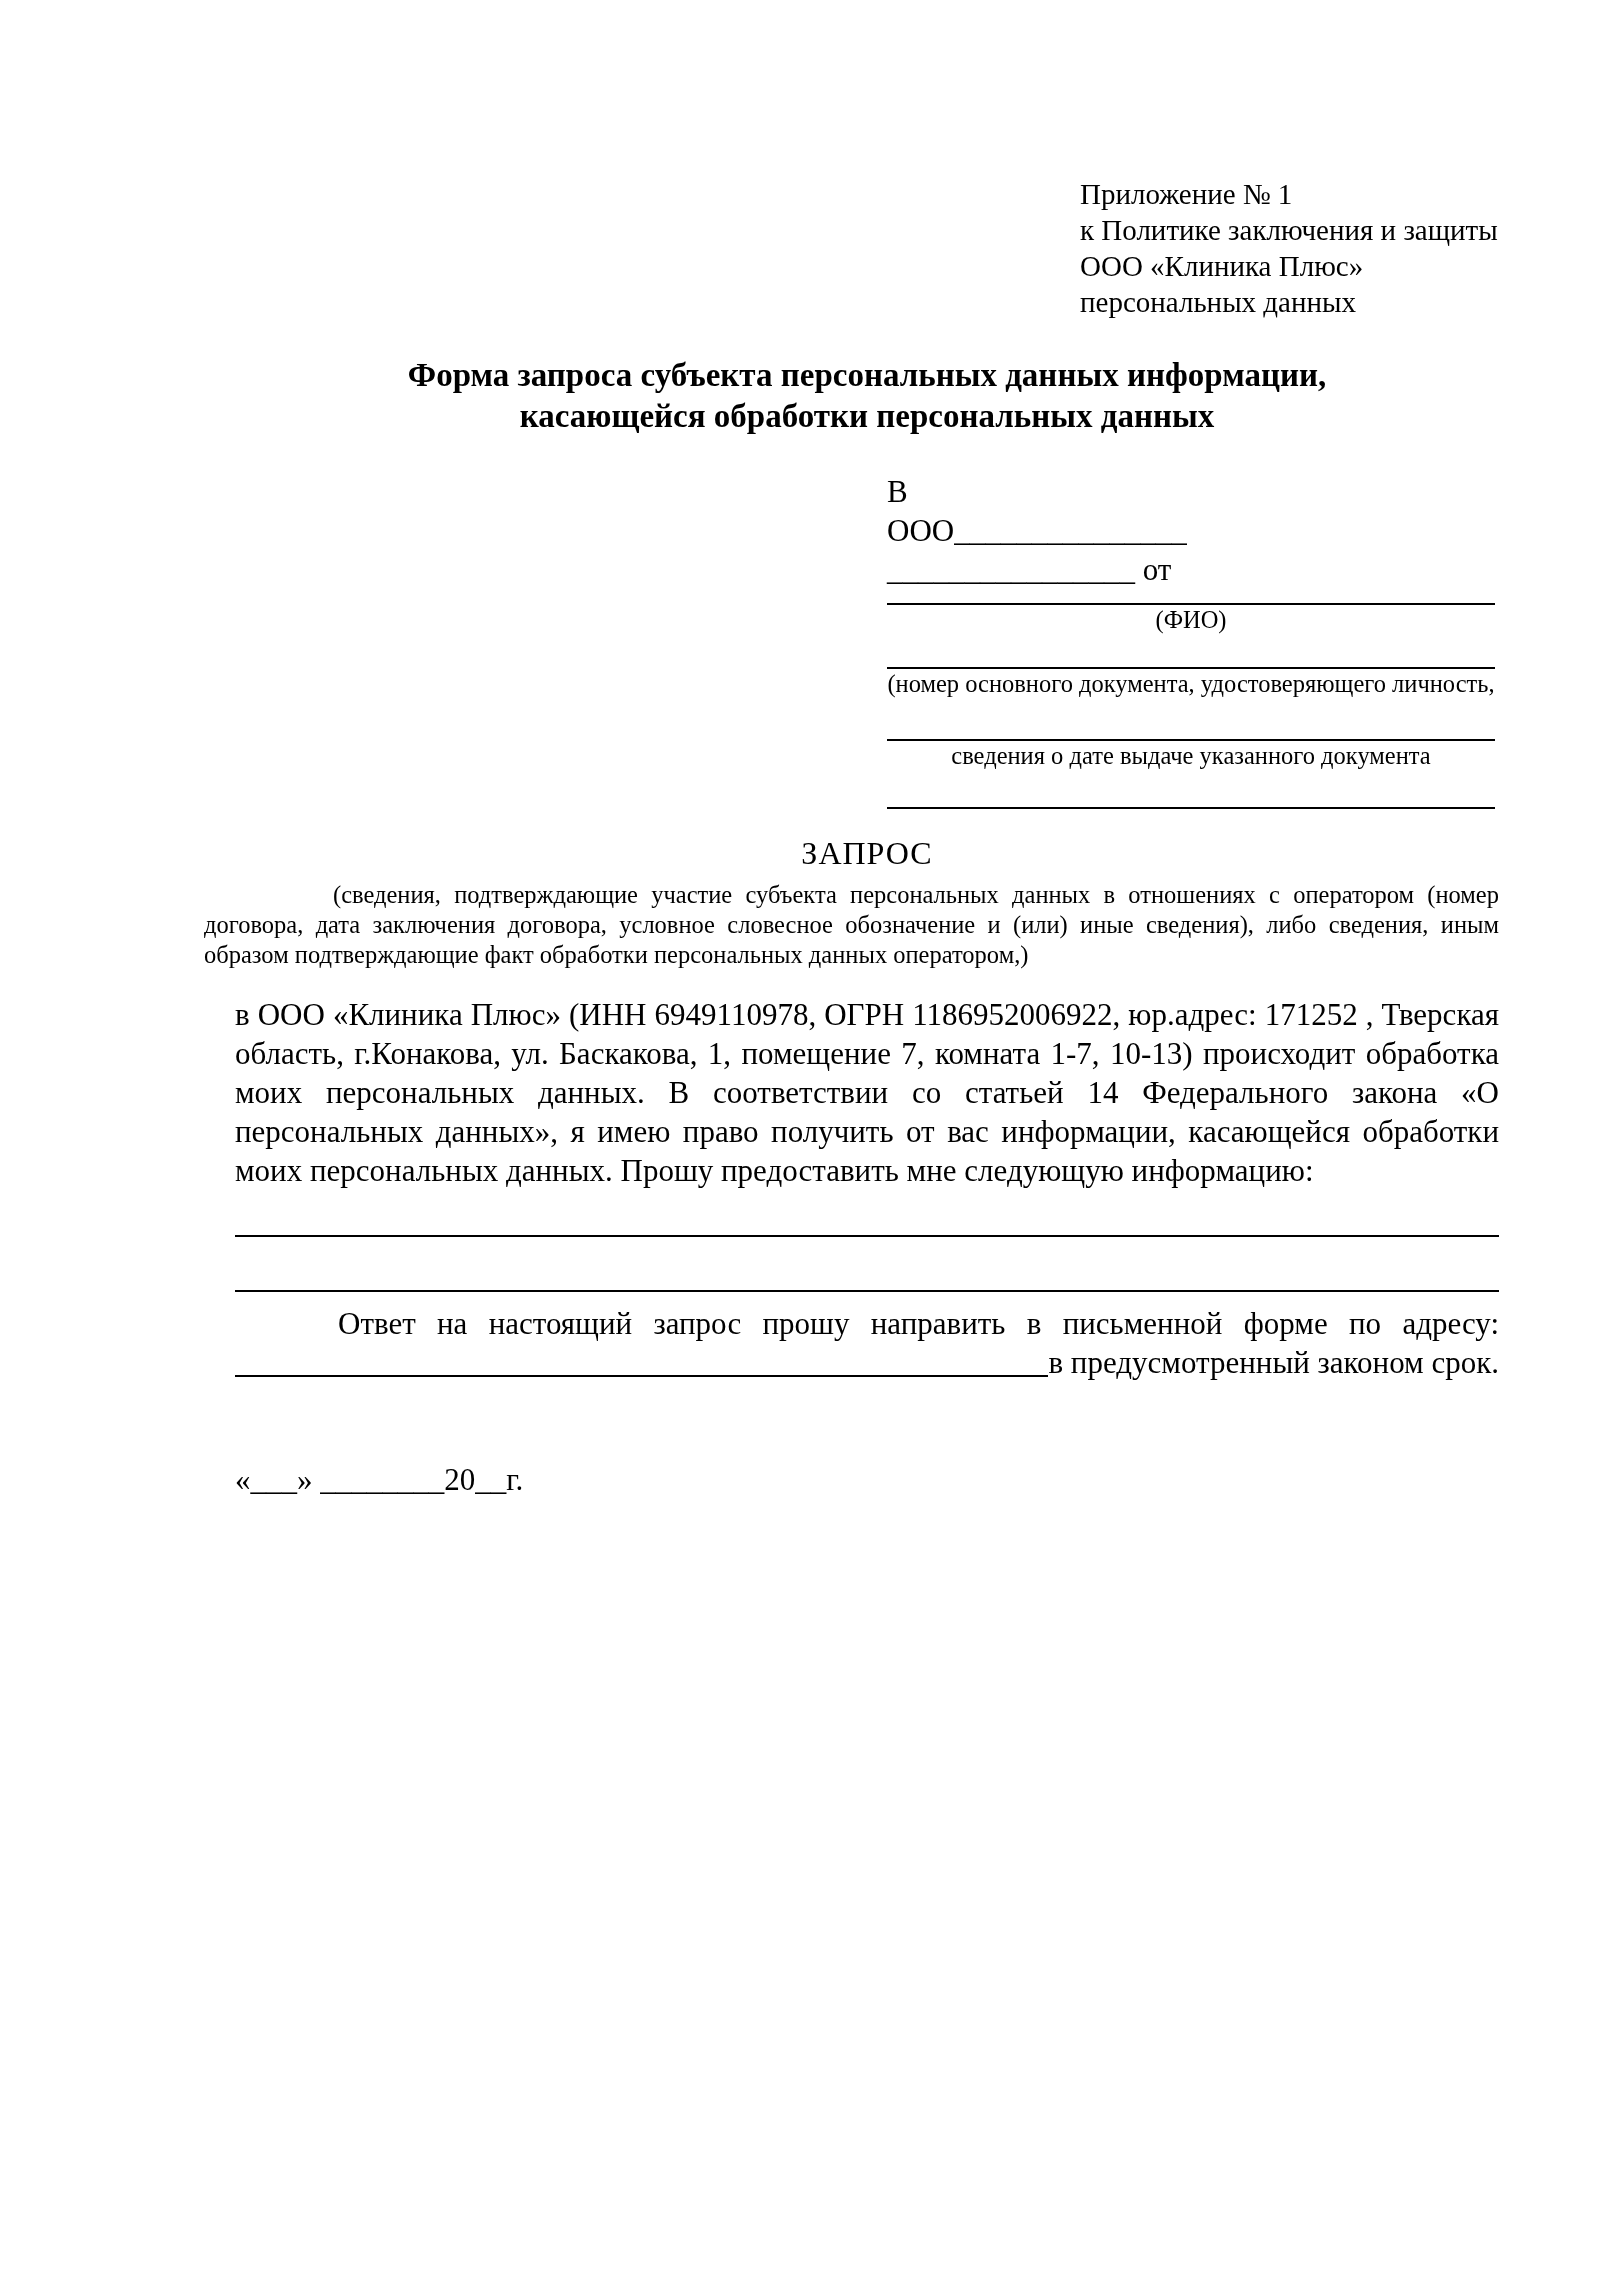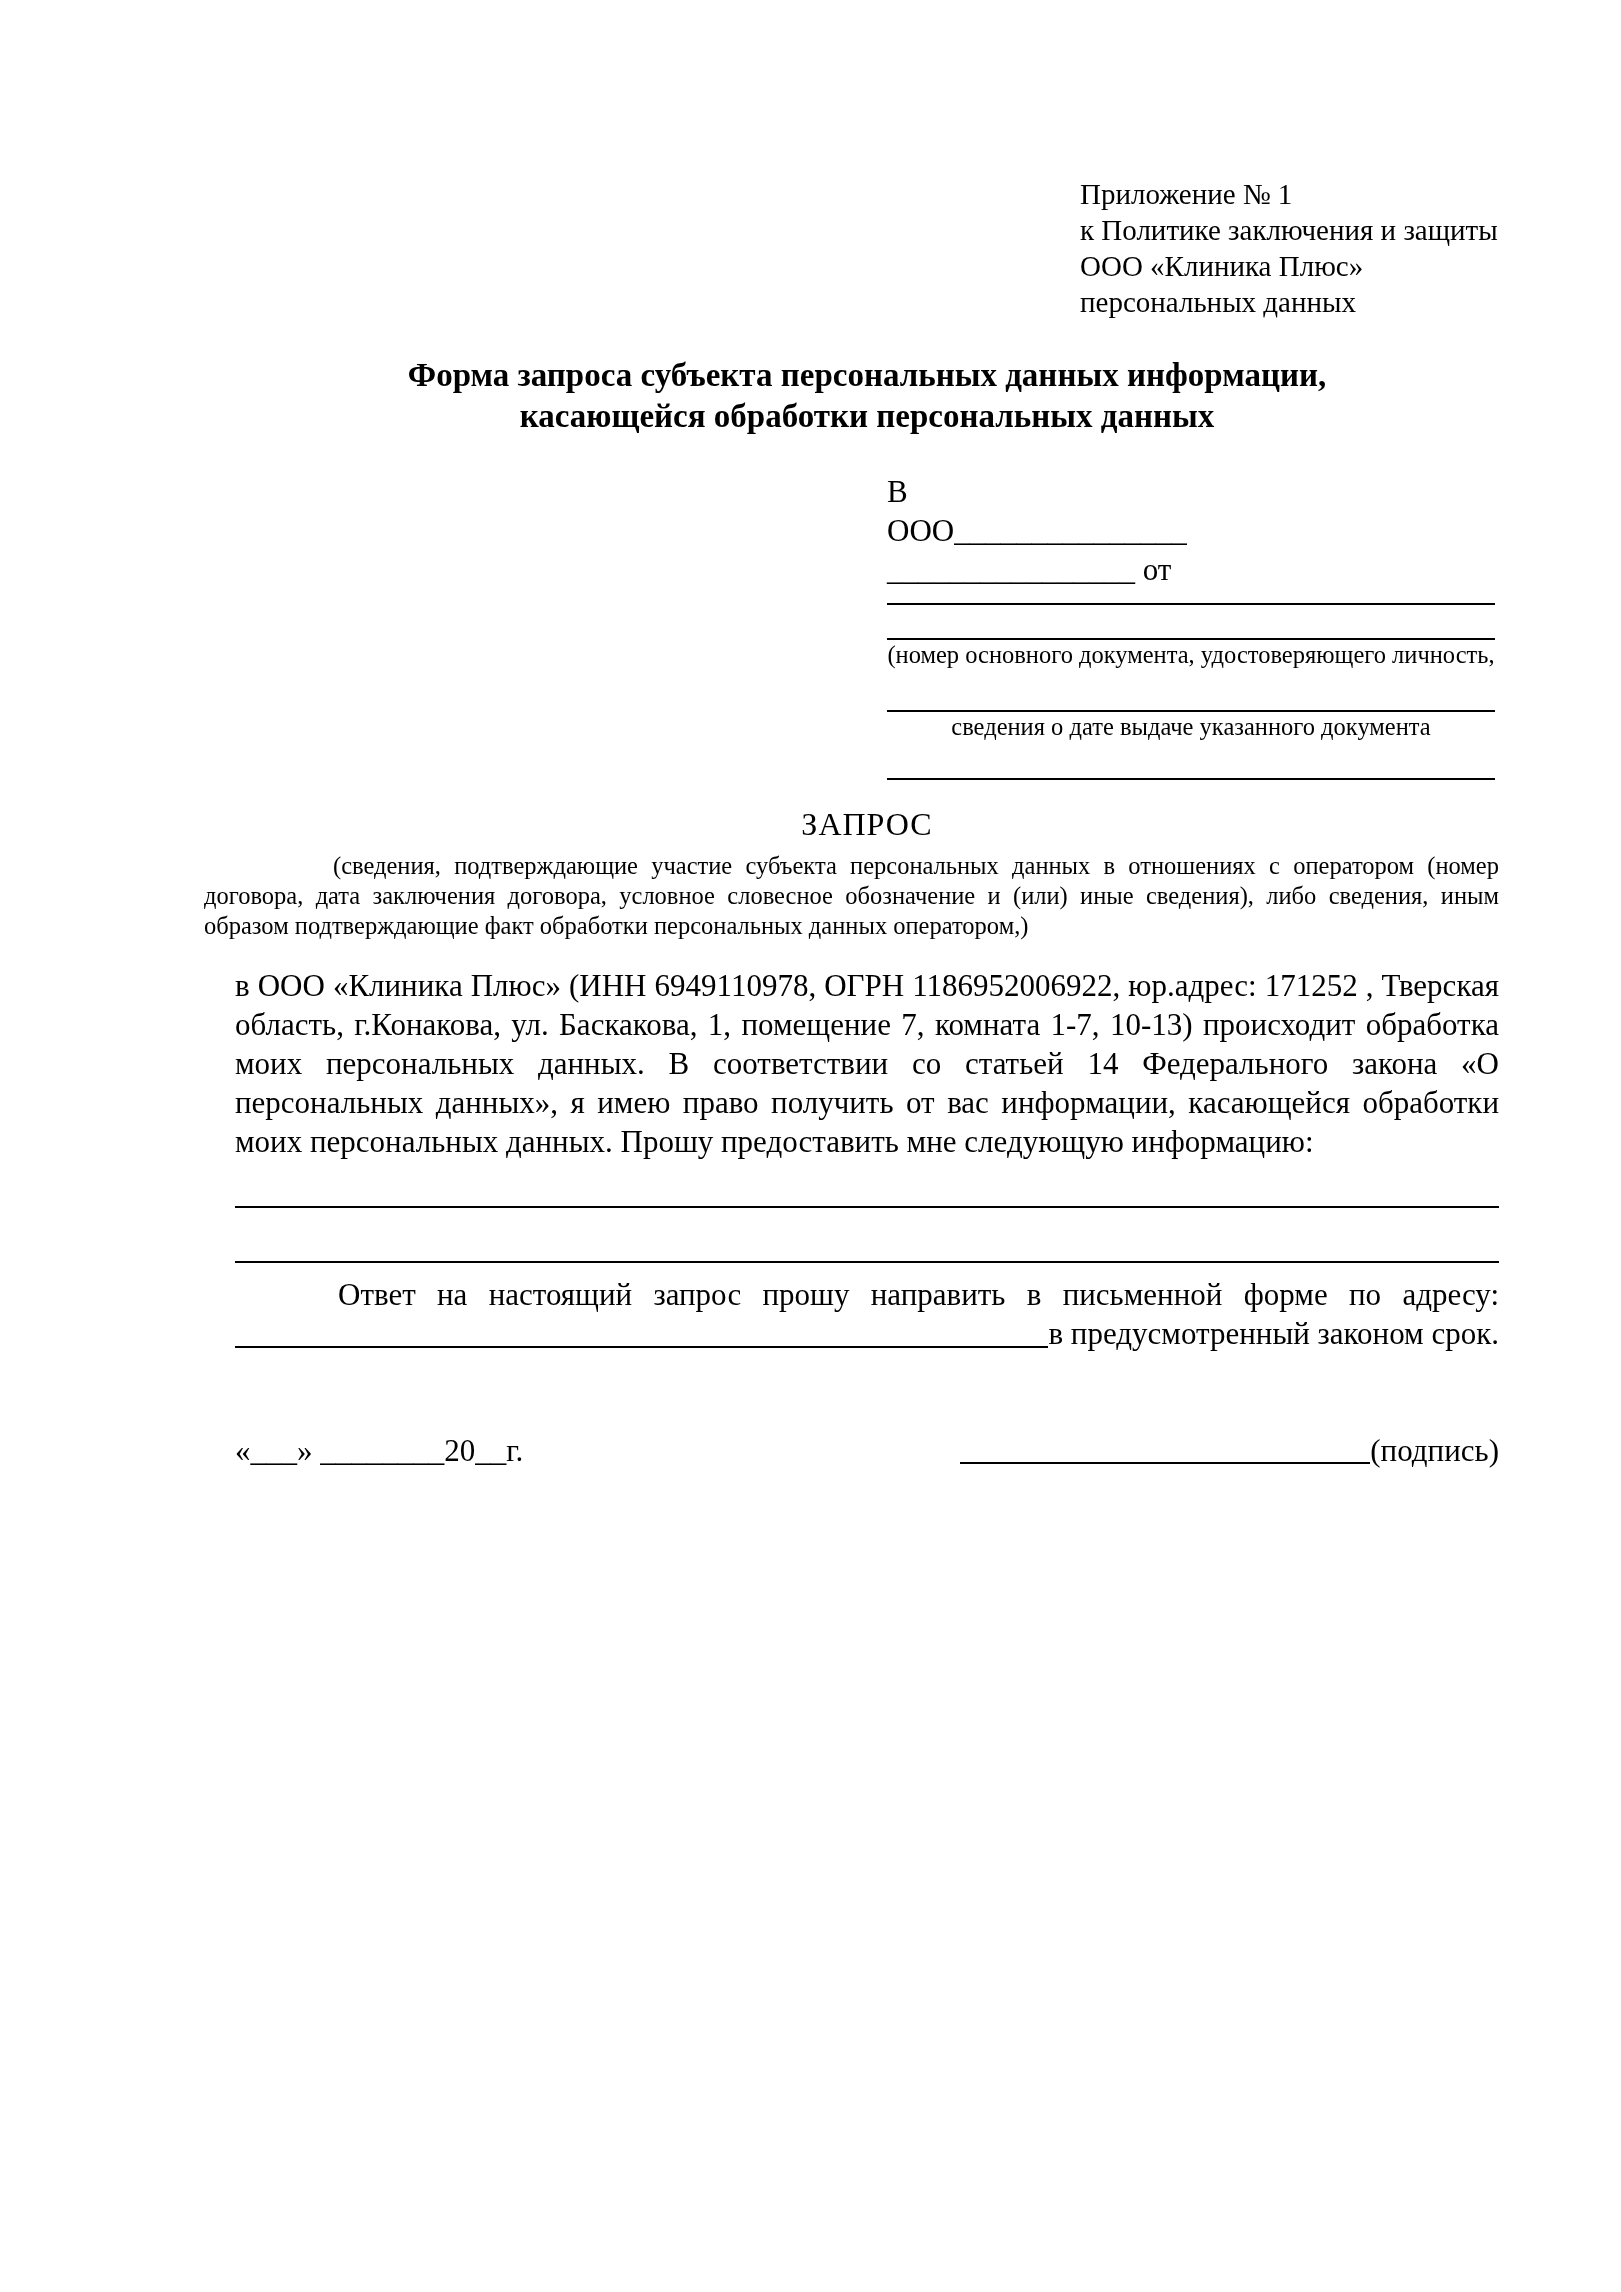--- a/index.html
+++ b/index.html
@@ -73,20 +73,21 @@
     <div class="title">
       <div>Форма запроса субъекта персональных данных информации,</div>
       <div>касающейся обработки персональных данных</div>
     </div>
 
     <div class="addressee">
       <div>В</div>
       <div>ООО_______________</div>
       <div>________________ от</div>
       <div class="adr-rule r1"></div>
+      <div class="adr-caption">(ФИО)</div>
       <div class="adr-rule r2"></div>
       <div class="adr-caption">(номер основного документа, удостоверяющего личность,</div>
       <div class="adr-rule r3"></div>
       <div class="adr-caption">сведения о дате выдаче указанного документа</div>
       <div class="adr-rule r4"></div>
     </div>
 
     <div class="zapros">ЗАПРОС</div>
 
 
@@ -99,21 +100,17 @@
 
     <div class="reply">Ответ на настоящий запрос прошу направить в письменной форме по адресу:</div>
 
     <div class="reply-line">
       <span class="line-fill"></span>
       <span class="tail">в предусмотренный законом срок.</span>
     </div>
 
     <div class="footer-row">
       <span>«___» ________20__г.</span>
-      <span class="sig-group">
-        <span class="sig-line"></span>
-        <span class="sig-caption">(подпись)</span>
-      </span>
     </div>
 
   </div>
 </div>
 
 
 </body></html>

